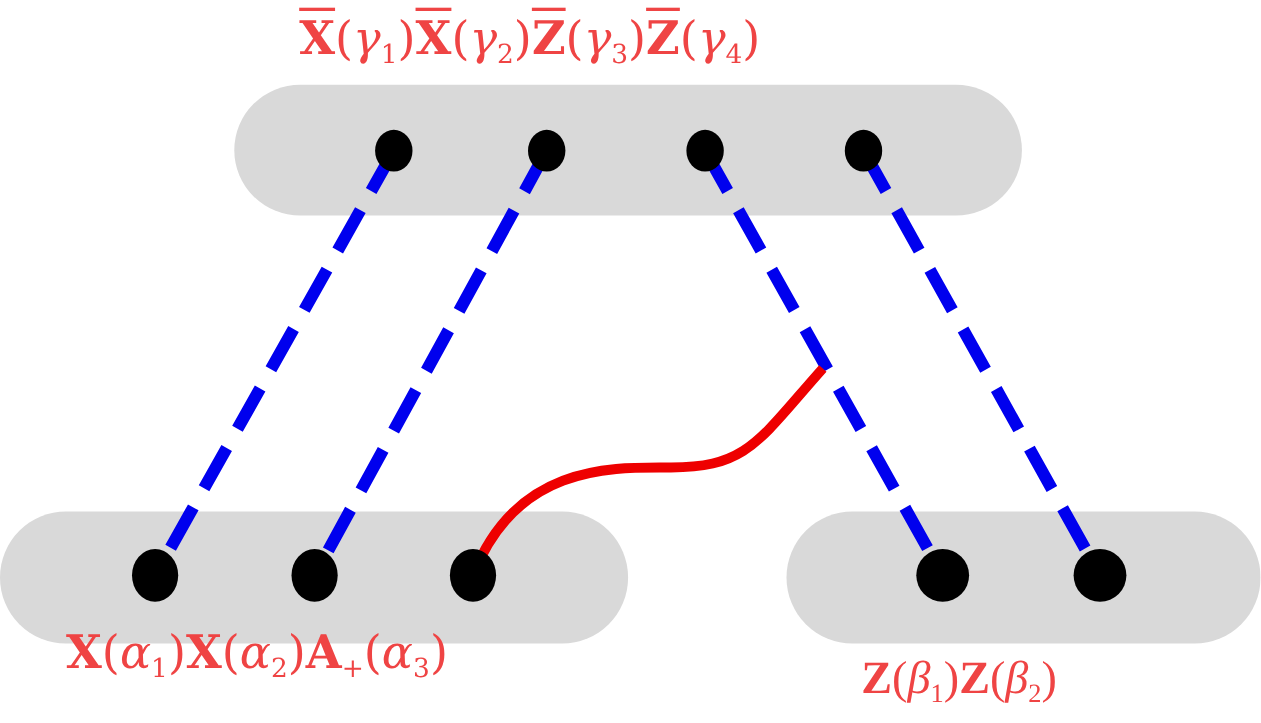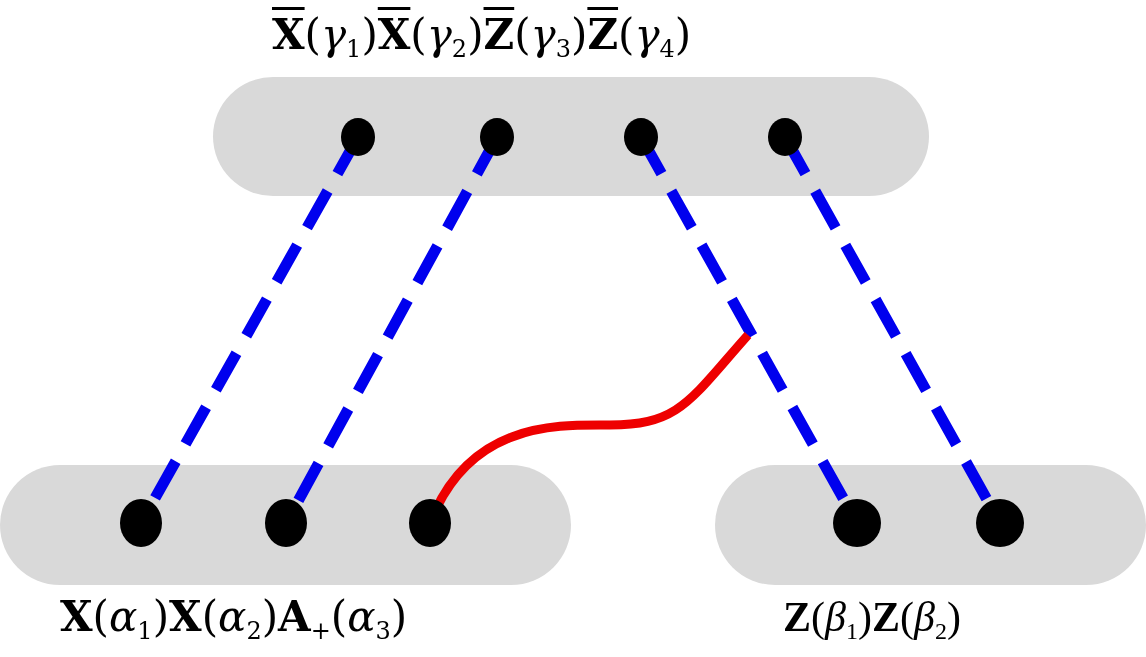--- a/index.html
+++ b/index.html
@@ -2,21 +2,21 @@
 <html><head>
   <meta charset="utf-8">
   <style>
     html, body { margin:0; padding:0; background:#ffffff; }
     body { width:1146px; height:657px; position:relative; overflow:hidden; }
     svg.diagram { position:absolute; left:0; top:0; }
     .label {
       position:absolute;
       font-family: "DejaVu Serif", "Liberation Serif", serif;
       font-size: 40px;
-      color:#000000;
+      color:#ef4444;
       white-space:nowrap;
       line-height:1;
     }
     .label b { font-weight:bold; }
     .label i { font-style:italic; }
     .label sub { font-size:24px; vertical-align:-8px; }
     .bar { text-decoration: overline; text-decoration-thickness: 3px; }
   </style>
 </head>
 <body>
@@ -46,19 +46,19 @@
     <ellipse cx="430" cy="523" rx="21" ry="24"></ellipse>
     <ellipse cx="857" cy="523" rx="24" ry="24"></ellipse>
     <ellipse cx="1000" cy="523" rx="24" ry="24"></ellipse>
   </g>
 </svg>
 
 <div class="label" style="left:272px; top:14px; font-size:42px;">
   <b class="bar">X</b><span>(</span><i>γ</i><sub>1</sub><span>)</span><b class="bar">X</b><span>(</span><i>γ</i><sub>2</sub><span>)</span><b class="bar">Z</b><span>(</span><i>γ</i><sub>3</sub><span>)</span><b class="bar">Z</b><span>(</span><i>γ</i><sub>4</sub><span>)</span>
 </div>
 
-<div class="label" style="left:60px; top:596px; font-size:42px;">
+<div class="label" style="left:60px; top:572px; font-size:42px;">
   <b>X</b><span>(</span><i>α</i><sub>1</sub><span>)</span><b>X</b><span>(</span><i>α</i><sub>2</sub><span>)</span><b>A</b><sub>+</sub><span>(</span><i>α</i><sub>3</sub><span>)</span>
 </div>
 
 <div class="label" style="left:783px; top:596px; font-size:42px;font-family:Liberation Serif, serif;">
   <b>Z</b><span>(</span><i>β</i><sub>1</sub><span>)</span><b>Z</b><span>(</span><i>β</i><sub>2</sub><span>)</span>
 </div>
 
 </body></html>

